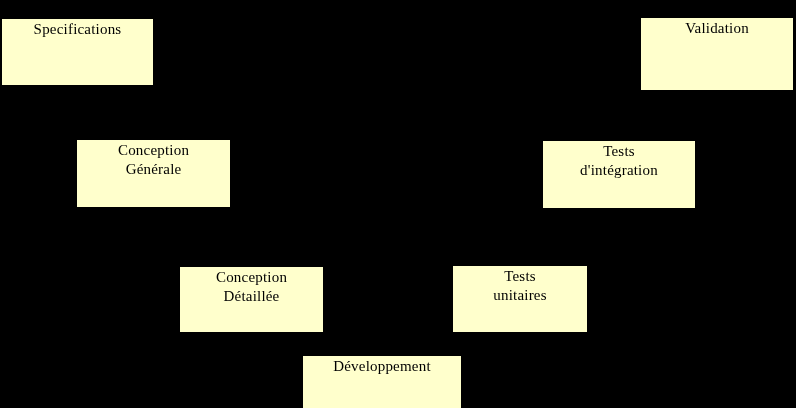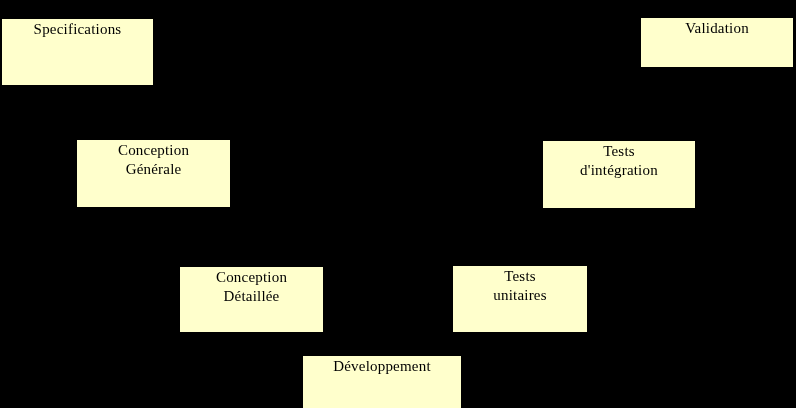--- a/index.html
+++ b/index.html
@@ -92,17 +92,17 @@
   <div class="node-box" style="left:453px; top:251px; width:134px; height:66px;">
     <span class="node-label">Tests
 unitaires</span>
   </div>
 
   <div class="node-box" style="left:543px; top:126px; width:152px; height:67px;">
     <span class="node-label">Tests
 d'intégration</span>
   </div>
 
-  <div class="node-box" style="left:641px; top:3px; width:152px; height:49px;">
+  <div class="node-box" style="left:641px; top:3px; width:152px; height:72px;">
     <span class="node-label">Validation</span>
   </div>
 
 </div>
 
 </body></html>

